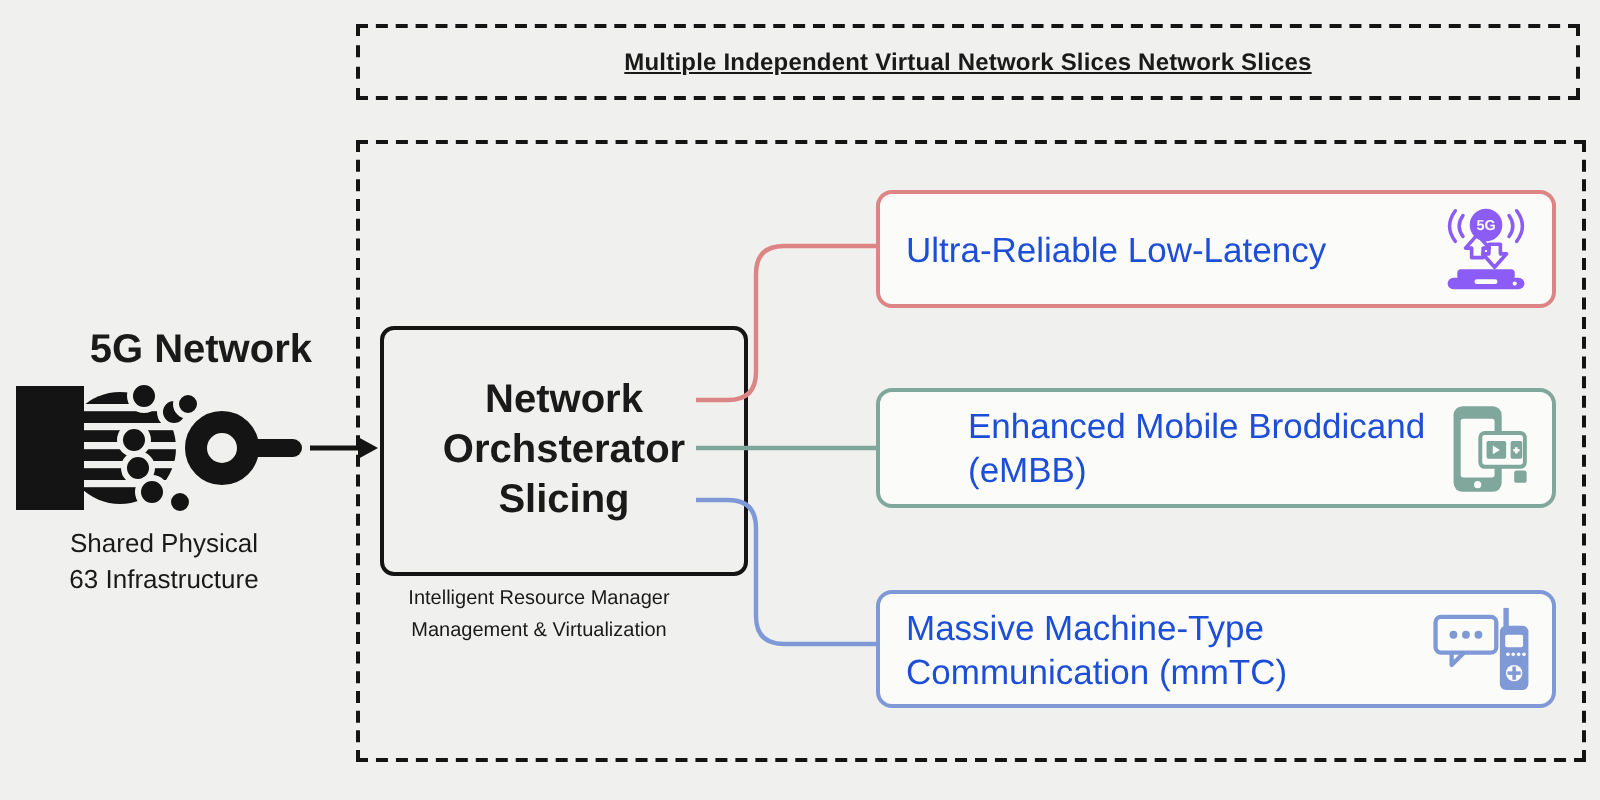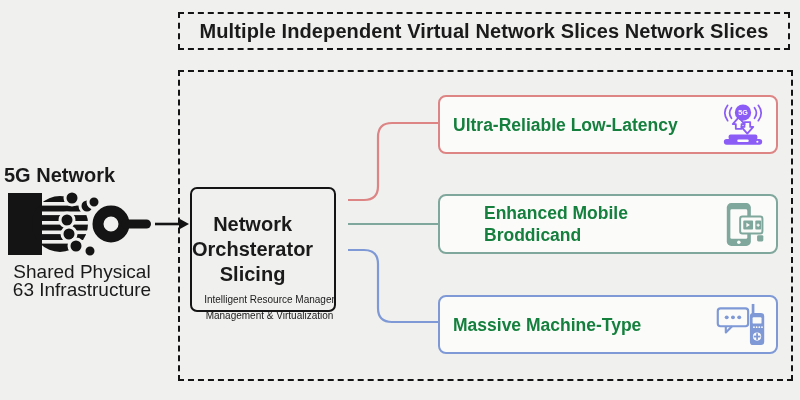--- a/index.html
+++ b/index.html
@@ -4,48 +4,48 @@
 <style>
   html,body { margin:0; padding:0; background:#f0f0ee; }
   .stage {
     position:relative; width:800px; height:400px; background:#f0f0ee;
     font-family:"Liberation Sans", sans-serif; color:#1a1a1a; overflow:hidden;
   }
   .stage * { box-sizing:border-box; }
 
   .dashed-frame { position:absolute; border:2px dashed #141414; background:transparent; }
   .banner { left:178px; top:12px; width:612px; height:38px; display:flex; align-items:center; justify-content:center; }
-  .banner-title { font-size:20px; font-weight:bold; letter-spacing:0.1px; }
+  .banner-title { font-size:12px; font-weight:bold; letter-spacing:0.1px;text-decoration:underline; }
   .main-frame { left:178px; top:70px; width:615px; height:311px; }
 
-  .source-title { position:absolute; left:4px; top:164px; width:152px; text-align:left;
+  .source-title { position:absolute; left:4px; top:164px; width:152px; text-align:right;
                   font-size:20px; font-weight:bold; }
   .source-icon-svg { position:absolute; left:8px; top:190px; width:182px; height:68px; color:#141414; }
   .source-caption { position:absolute; left:0px; top:263px; width:164px; text-align:center;
-                    font-size:19px; line-height:18px; }
+                    font-size:13px; line-height:18px; }
 
-  .orch-box { position:absolute; left:190px; top:163px; width:146px; height:125px;
+  .orch-box { position:absolute; left:190px; top:163px; width:184px; height:125px;
               border:2.5px solid #141414; border-radius:7px;
-              display:flex; align-items:center; text-align:center;
-              font-size:20px; font-weight:bold; line-height:25px;margin-top:24px; }
+              display:flex; align-items:center; justify-content:center; text-align:center;
+              font-size:20px; font-weight:bold; line-height:25px; }
   .orch-box span, .source-caption span, .slice-label span { display:block; }
   .orch-caption { position:absolute; left:182px; top:292px; width:175px; text-align:center;
                   font-size:10px; line-height:15.5px; }
 
   .connectors { position:absolute; left:346px; top:90px; width:96px; height:270px; }
   .connectors path { fill:none; stroke-width:2.2px; }
 
   .slice { position:absolute; left:438px; width:340px; background:#fbfbfa;
            border:2.5px solid #999; border-radius:8px;
            display:flex; align-items:center; justify-content:space-between;
            padding:0 10px 0 13px; }
   .slice-1 { top:95px;  height:59px; }
   .slice-2 { top:194px; height:60px; }
   .slice-3 { top:295px; height:59px; }
-  .slice-label { font-size:17.5px; font-weight:bold; line-height:22px; color:#15803d; }
+  .slice-label { font-size:17.5px; font-weight:normal; line-height:22px; color:#1d4ed8; }
   .slice-icon { flex:0 0 auto; display:flex; align-items:center; }
 </style>
 </head>
 <body>
 
 <div class="stage">
 
   <div class="dashed-frame banner">
     <div class="banner-title">Multiple Independent Virtual Network Slices Network Slices</div>
   </div>
@@ -131,40 +131,42 @@
         <rect x="4" y="38.5" width="40" height="6" rx="3" fill="currentColor"></rect>
         <rect x="18" y="39.2" width="12" height="2.6" rx="1.3" fill="#fbfbfa"></rect>
         <circle cx="39" cy="41.5" r="1.1" fill="#fbfbfa"></circle>
       </svg>
     </span>
   </div>
 
   <div class="slice slice-2" style="border-color: rgb(128, 167, 155); padding-left: 44px;">
     <div class="slice-label">
       <span>Enhanced Mobile Broddicand</span>
+      <span>(eMBB)</span>
     </div>
     <span class="slice-icon" style="color: rgb(128, 167, 155);">
       <svg width="41" height="47" viewBox="0 0 46 52">
         <rect x="2" y="2" width="27" height="48" rx="5" fill="currentColor"></rect>
         <rect x="6" y="9" width="19" height="33" rx="1.5" fill="#fbfbfa"></rect>
         <circle cx="15.5" cy="46" r="2" fill="#fbfbfa"></circle>
         <rect x="17" y="17" width="25" height="19" rx="2.5" fill="#fbfbfa" stroke="currentColor" stroke-width="2.2"></rect>
         <rect x="20.5" y="21.5" width="11" height="10" rx="1" fill="currentColor"></rect>
         <polygon points="24,24 28,26.5 24,29" fill="#fbfbfa"></polygon>
         <rect x="34" y="21.5" width="6.5" height="10" rx="1" fill="currentColor"></rect>
         <rect x="35.5" y="26" width="3.5" height="1.4" fill="#fbfbfa"></rect>
         <rect x="36.5" y="25" width="1.4" height="3.5" fill="#fbfbfa"></rect>
         <rect x="36" y="38" width="7" height="7" rx="1.5" fill="currentColor"></rect>
       </svg>
     </span>
   </div>
 
   <div class="slice slice-3" style="border-color: rgb(126, 153, 214);">
     <div class="slice-label">
       <span>Massive Machine-Type</span>
+      <span>Communication (mmTC)</span>
     </div>
     <span class="slice-icon" style="color: rgb(126, 153, 214);">
       <svg width="50" height="45" viewBox="0 0 56 50">
         <rect x="2" y="7" width="34" height="20" rx="3" fill="none" stroke="currentColor" stroke-width="2.4"></rect>
         <circle cx="12" cy="17" r="2.2" fill="currentColor"></circle>
         <circle cx="19" cy="17" r="2.2" fill="currentColor"></circle>
         <circle cx="26" cy="17" r="2.2" fill="currentColor"></circle>
         <path d="M11 27 L11 34 L18 27" fill="none" stroke="currentColor" stroke-width="2.4" stroke-linejoin="round"></path>
         <rect x="40" y="2" width="3" height="12" fill="currentColor"></rect>
         <rect x="38" y="12" width="16" height="36" rx="3.5" fill="currentColor"></rect>

